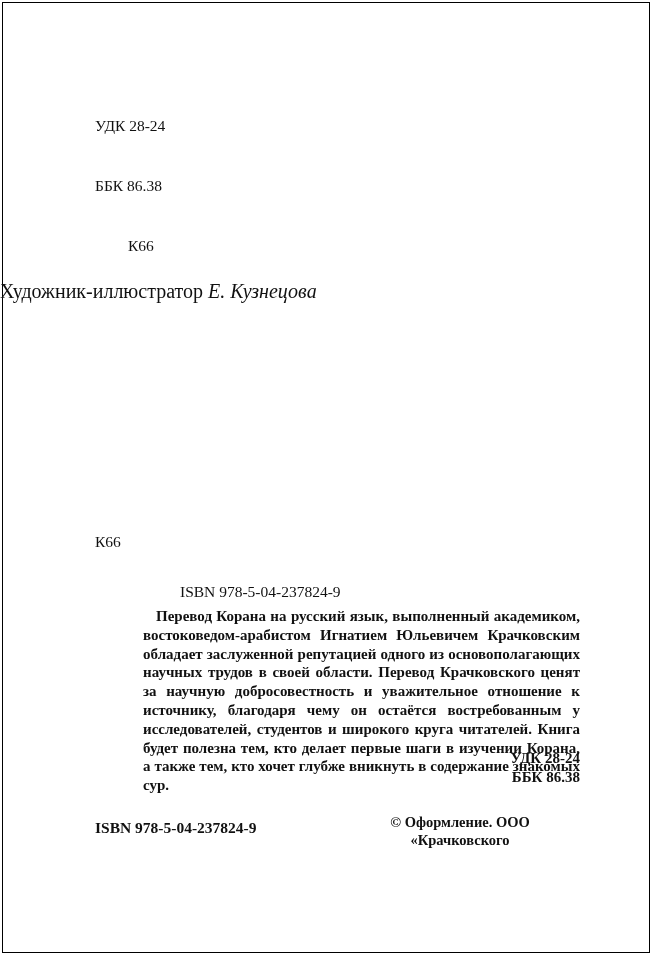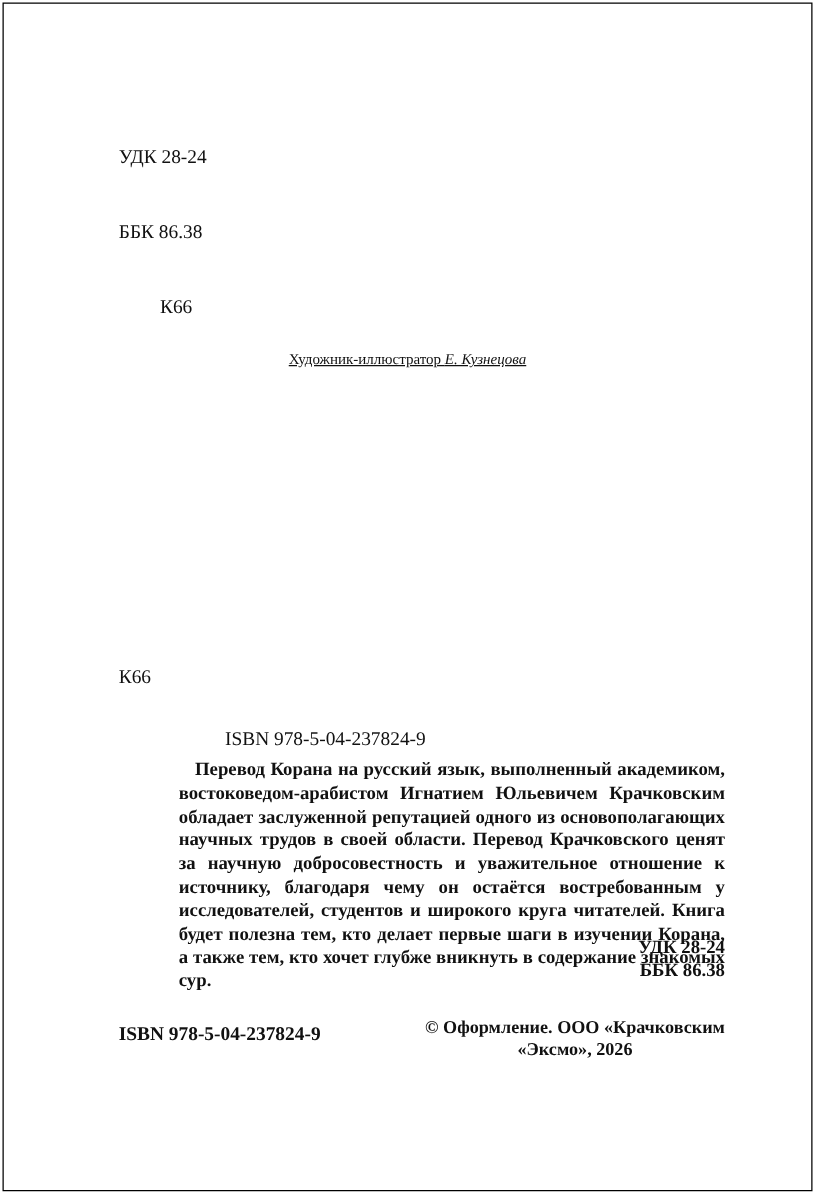--- a/index.html
+++ b/index.html
@@ -34,23 +34,22 @@
     white-space: pre;
   }
   .top-codes .code-line-indent {
     padding-left: 33px;
   }
   .illustrator-line {
     position: absolute;
     left: 0;
     right: 0;
     top: 280px;
-    text-align: center;
-    font-size: 12px;
-    text-decoration: underline;
+    text-align: left;
+    font-size: 20px;
   }
   .illustrator-line .ital {
     font-style: italic;
   }
   .catalog-code {
     position: absolute;
     left: 95px;
     top: 531px;
     font-size: 15.5px;
     line-height: 21px;
@@ -135,17 +134,16 @@
   <div class="annotation">Перевод Корана на русский язык, выполненный академиком, востоковедом-арабистом Игнатием Юльевичем Крачковским обладает заслуженной репутацией одного из основополагающих научных трудов в своей области. Перевод Крачковского ценят за научную добросовестность и уважительное отношение к источнику, благодаря чему он остаётся востребованным у исследователей, студентов и широкого круга читателей. Книга будет полезна тем, кто делает первые шаги в изучении Корана, а также тем, кто хочет глубже вникнуть в содержание знакомых сур.</div>
 
   <div class="codes-right">
     <div>УДК 28-24</div>
     <div>ББК 86.38</div>
   </div>
 
   <div class="bottom-isbn">ISBN 978-5-04-237824-9</div>
 
   <div class="copyright">
-    <div>© Оформление. ООО «Крачковским</div>
-    <div>«Эксмо», 2026</div>
+    <div>© Оформление. ООО «Крачковского</div>
   </div>
 
 </div>
 
 </body></html>

